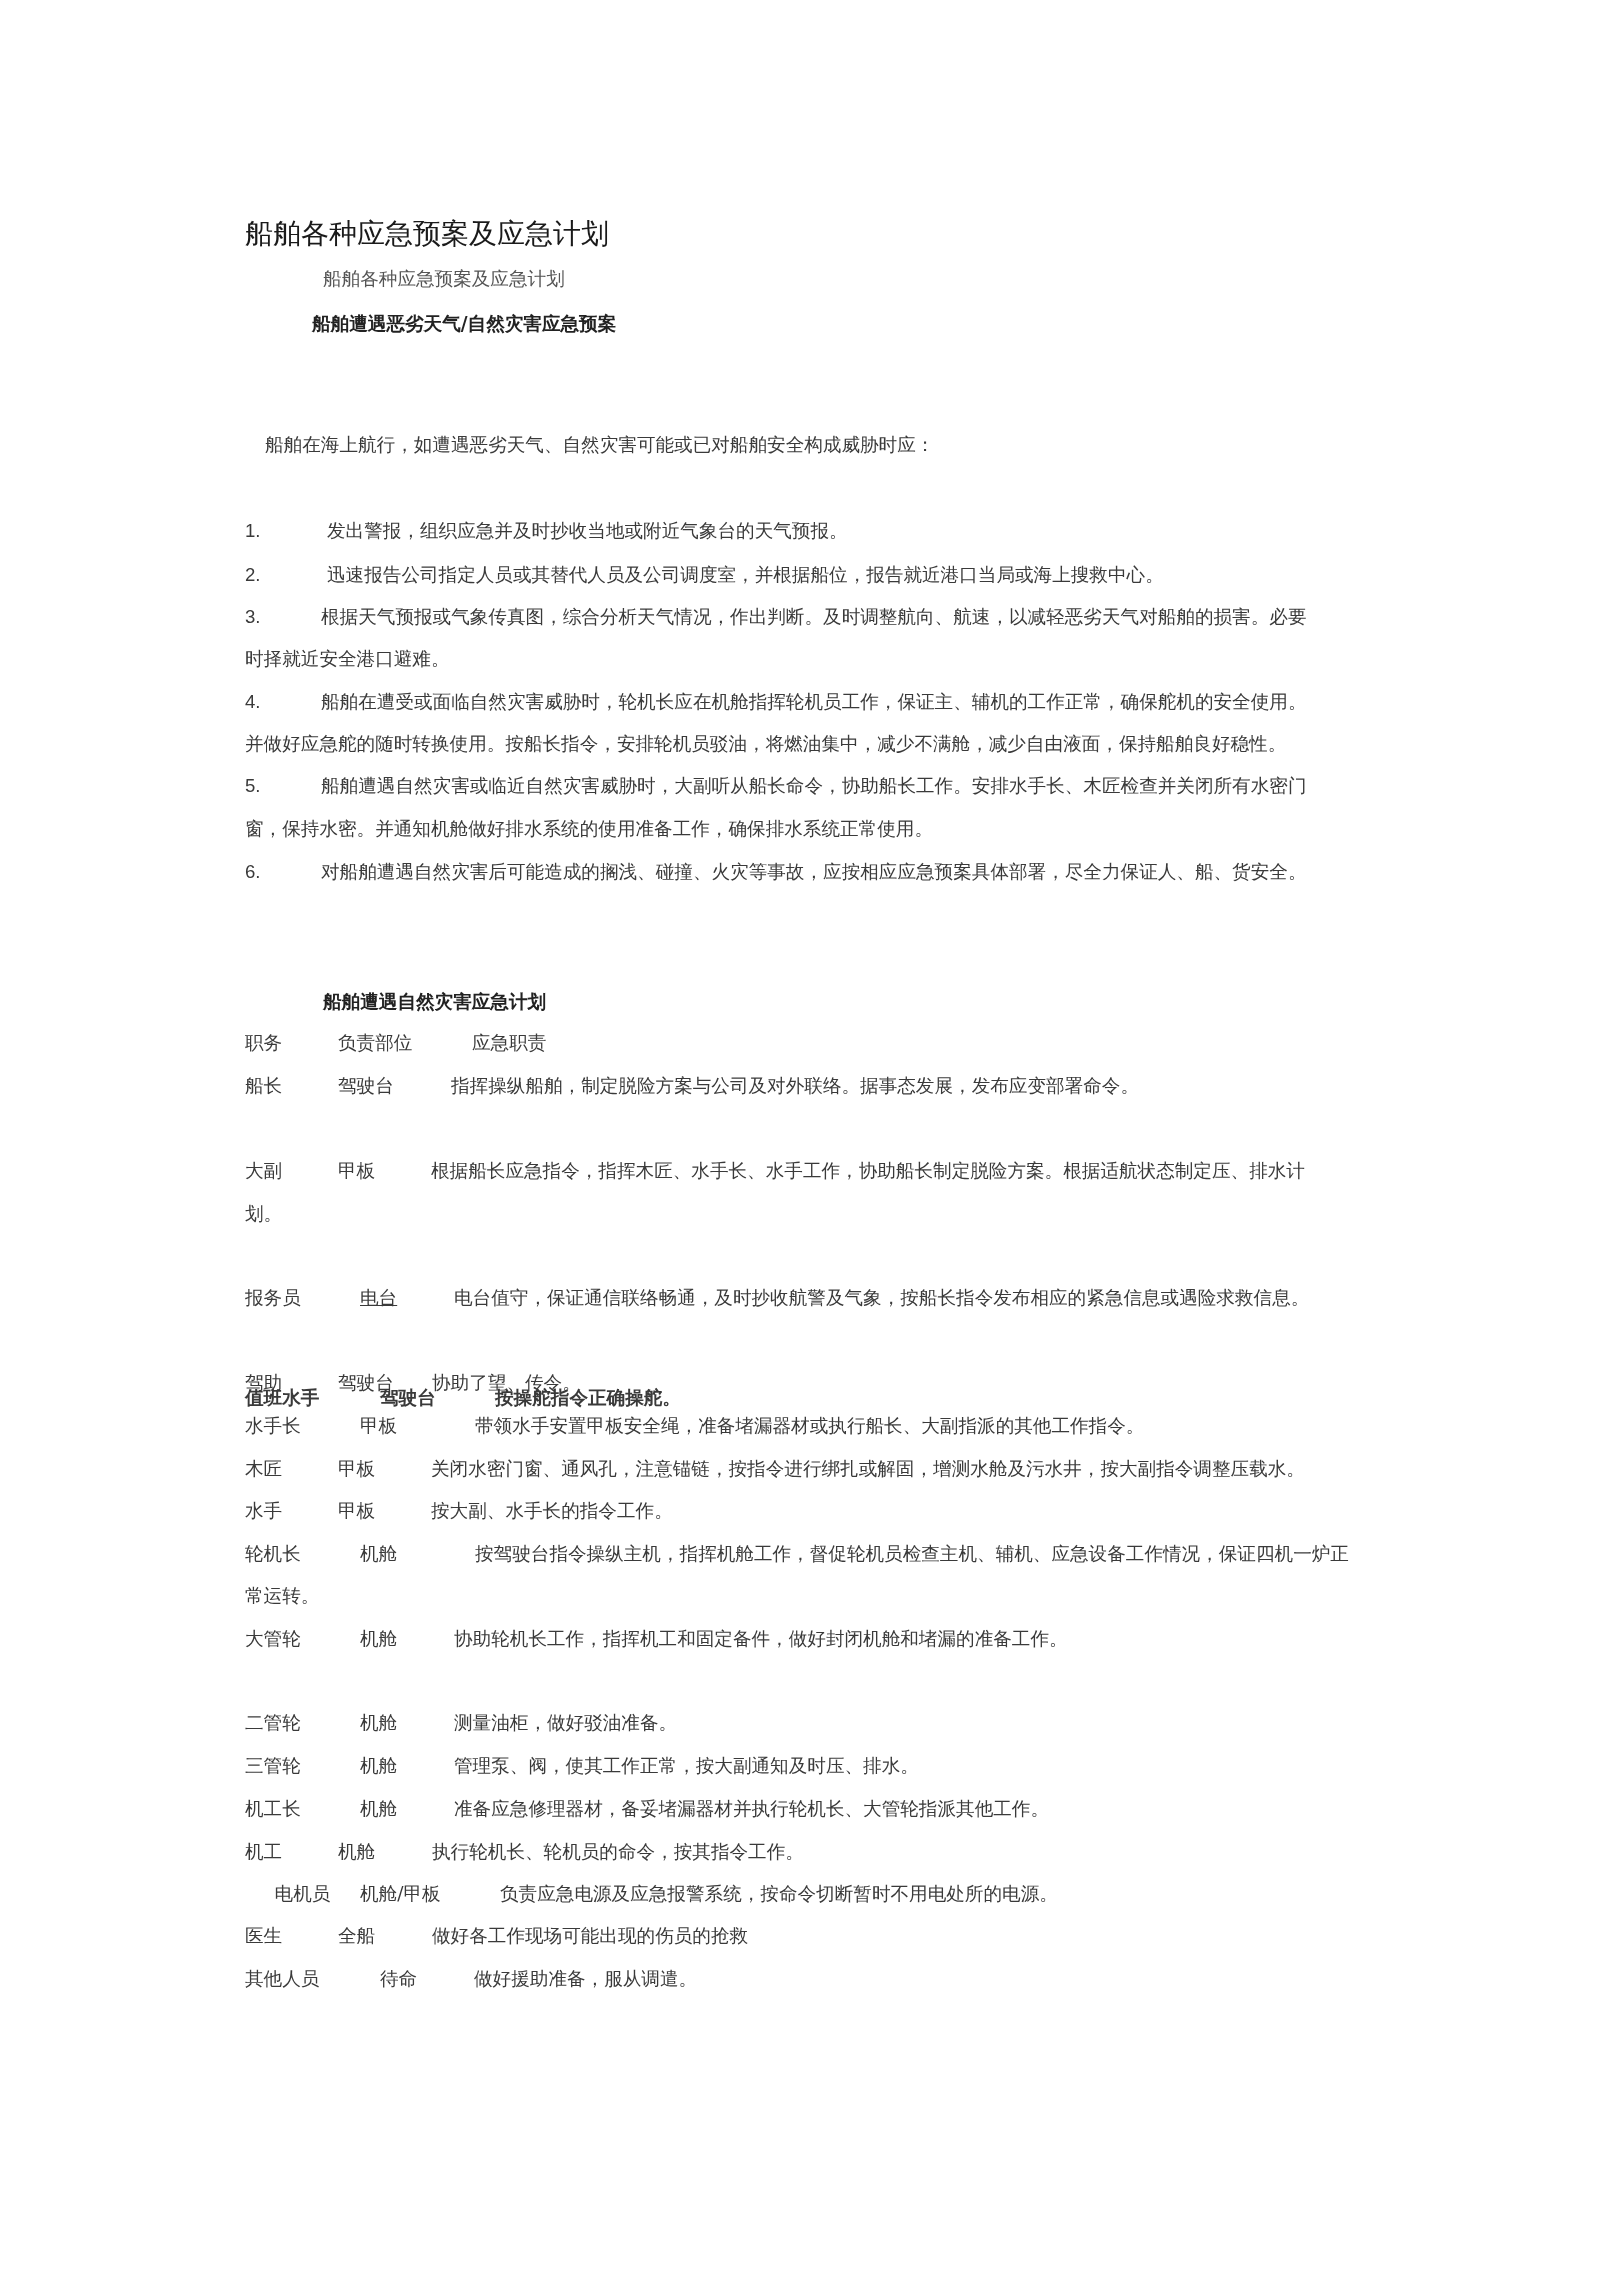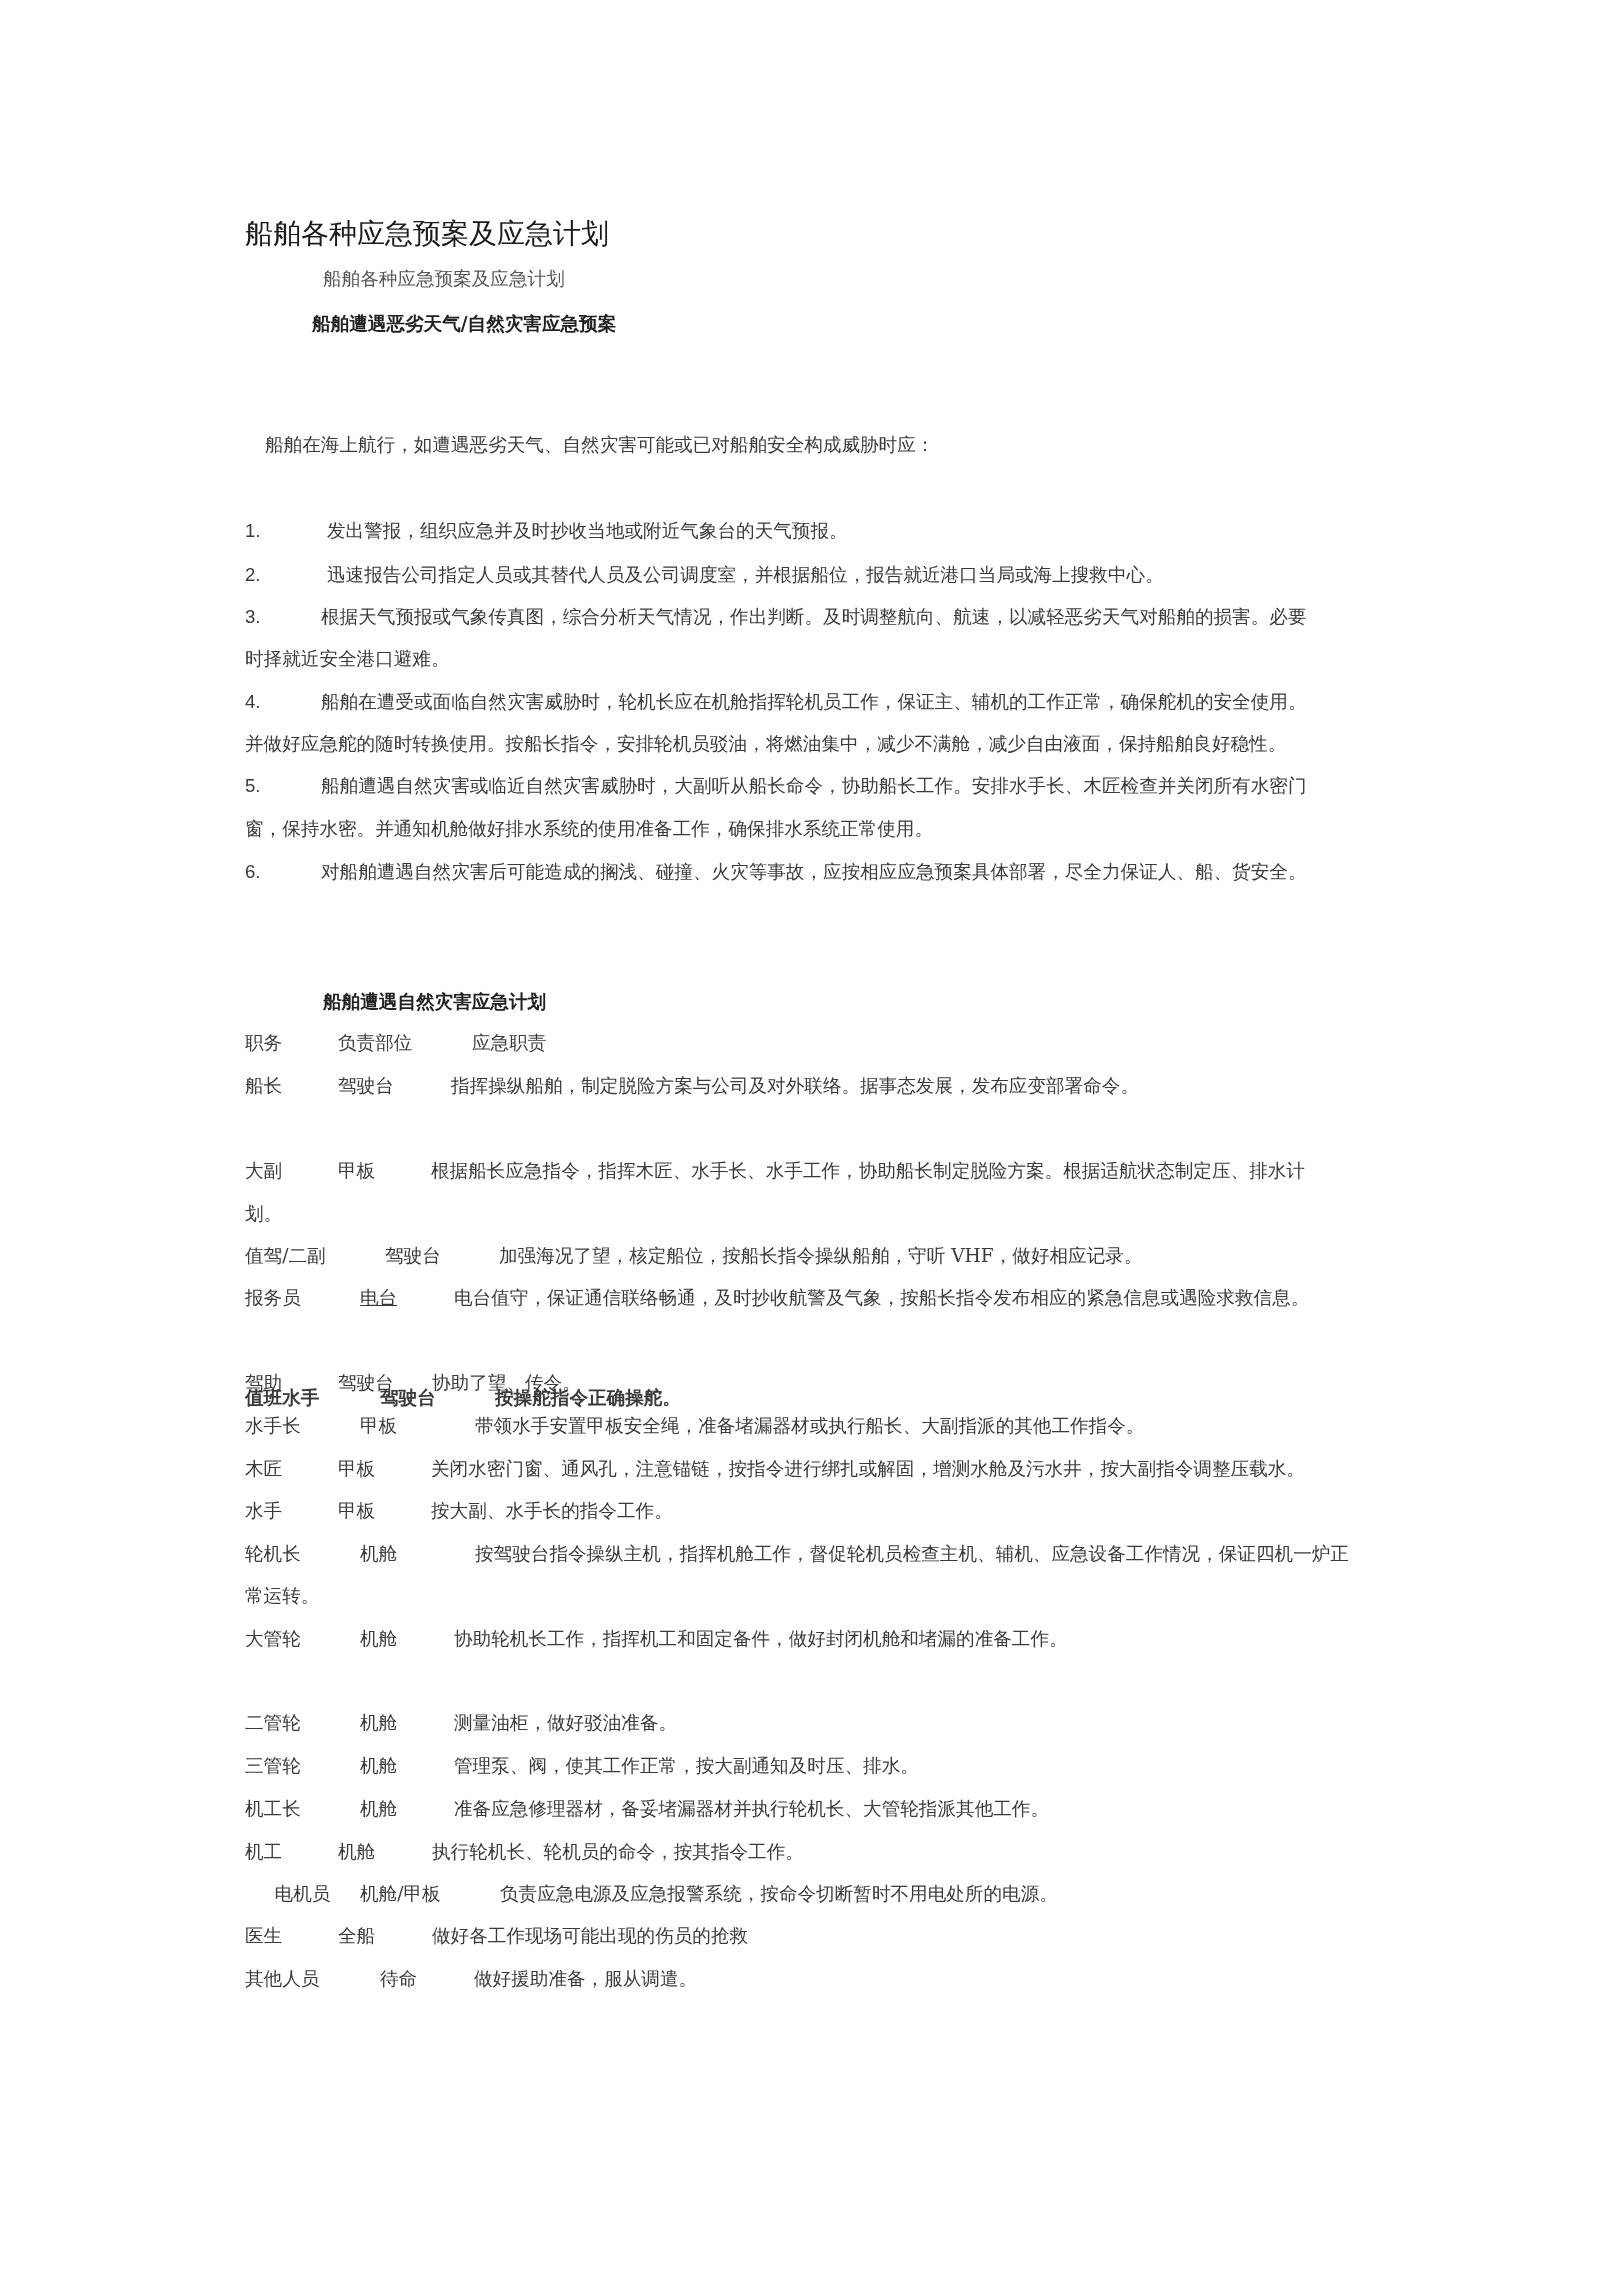--- a/index.html
+++ b/index.html
@@ -52,23 +52,20 @@
     <span style="display:inline-block; width:93px;">职务</span><span style="display:inline-block; width:134px;">负责部位</span><span>应急职责</span>
   </div>
 
   <div class="line" style="left:245px; top:1074px;">
     <span style="display:inline-block; width:93px;">船长</span><span style="display:inline-block; width:113px;">驾驶台</span><span>指挥操纵船舶，制定脱险方案与公司及对外联络。据事态发展，发布应变部署命令。</span>
   </div>
   <div class="line" style="left:245px; top:1159px;">
     <span style="display:inline-block; width:93px;">大副</span><span style="display:inline-block; width:93px;">甲板</span><span>根据船长应急指令，指挥木匠、水手长、水手工作，协助船长制定脱险方案。根据适航状态制定压、排水计</span>
   </div>
   <div class="line" style="left:245px; top:1202px;">划。</div>
-  <div class="line" style="left:245px; top:1244px;">
-    <span style="display:inline-block; width:140px;">值驾/二副</span><span style="display:inline-block; width:114px;">驾驶台</span><span>加强海况了望，核定船位，按船长指令操纵船舶，守听 VHF，做好相应记录。</span>
-  </div>
   <div class="line" style="left:245px; top:1286px;">
     <span style="display:inline-block; width:115px;">报务员</span><span style="display:inline-block; width:94px;text-decoration:underline;">电台</span><span>电台值守，保证通信联络畅通，及时抄收航警及气象，按船长指令发布相应的紧急信息或遇险求救信息。</span>
   </div>
   <div class="line" style="left:245px; top:1386px;font-weight:bold;">
     <span style="display:inline-block; width:135px;">值班水手</span><span style="display:inline-block; width:115px;">驾驶台</span><span>按操舵指令正确操舵。</span>
   </div>
   <div class="line" style="left:245px; top:1371px;">
     <span style="display:inline-block; width:93px;">驾助</span><span style="display:inline-block; width:94px;">驾驶台</span><span>协助了望、传令。</span>
   </div>
   <div class="line" style="left:245px; top:1414px;">

